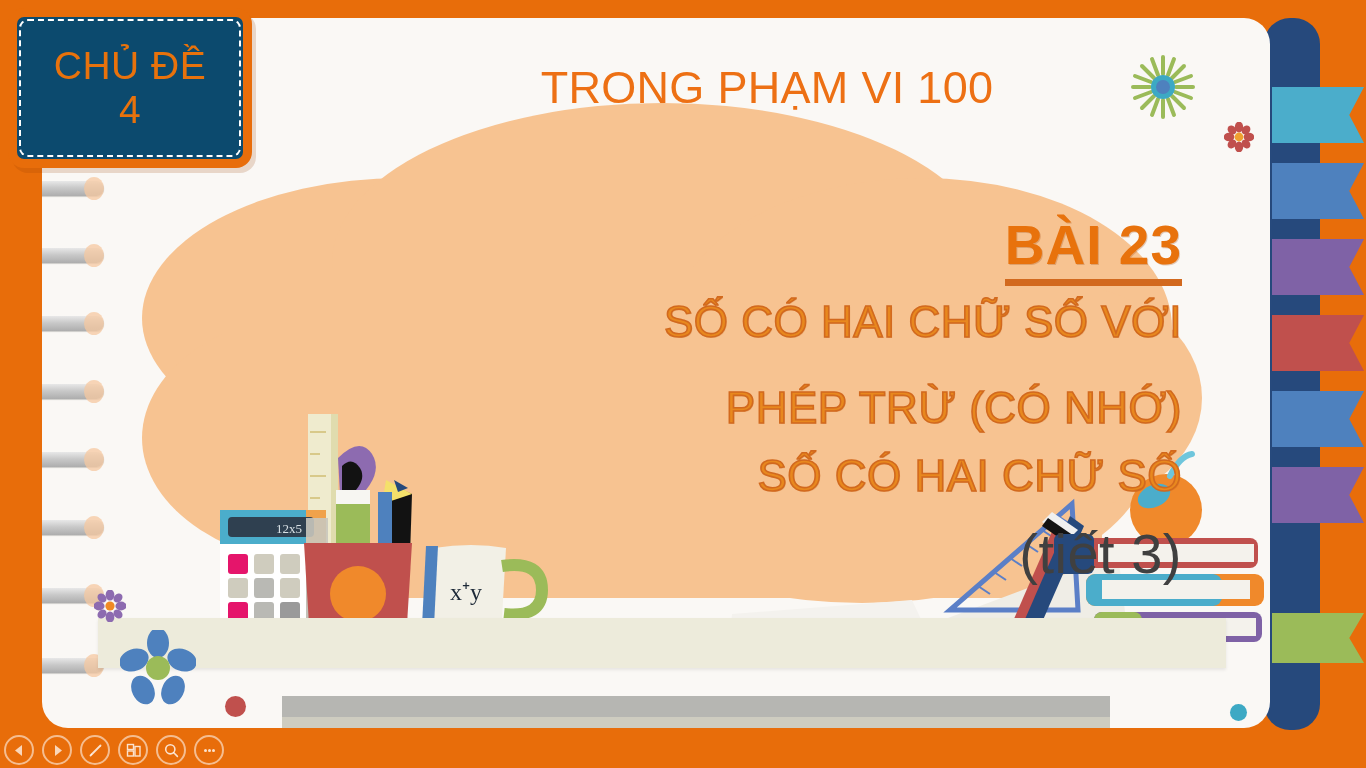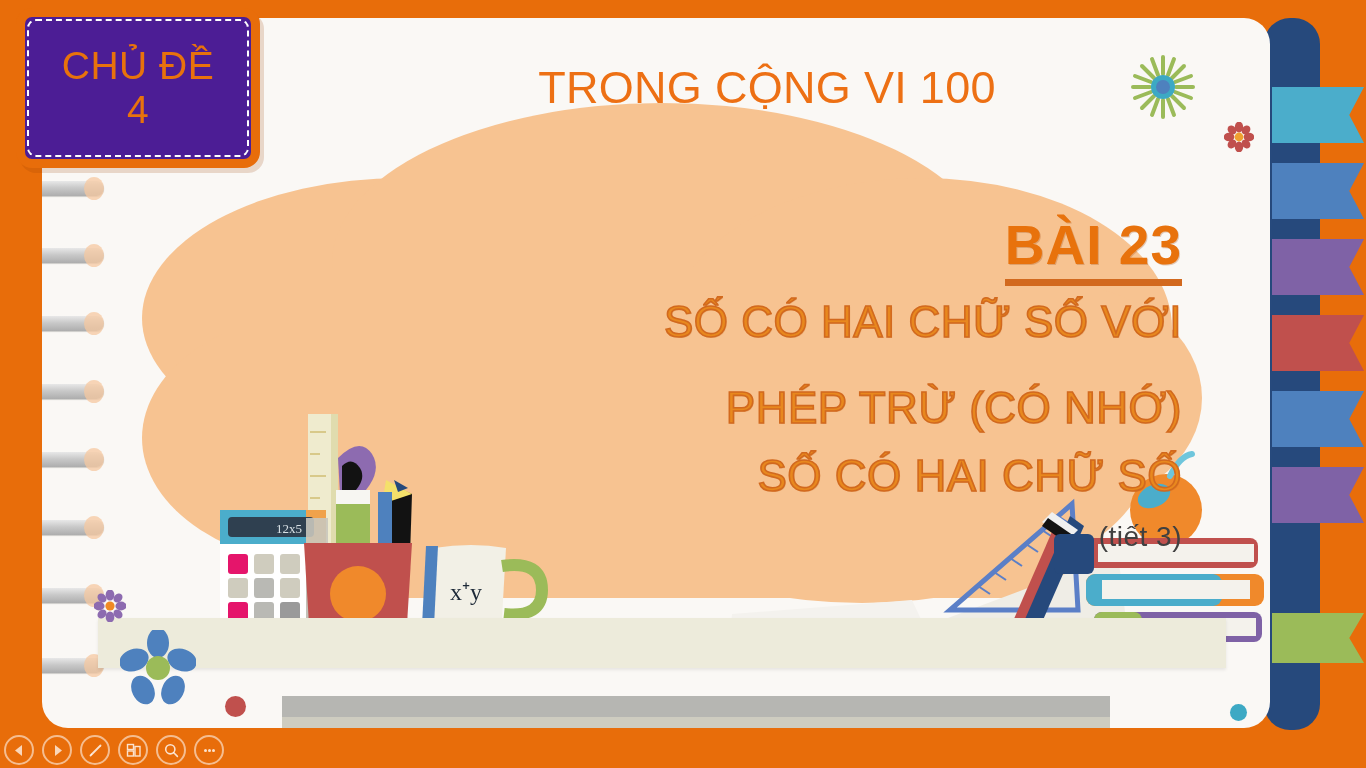--- a/index.html
+++ b/index.html
@@ -49,23 +49,23 @@
   }
   .ring::after{
     content:""; position:absolute; left:58px; top:-4px;
     width:20px; height:23px; border-radius:50%;
     background:rgba(246,200,160,.75);
     z-index:-1;
   }
 
   
   .chude {
-    position:absolute; left:16px; top:8px;
+    position:absolute; left:8px; top:8px;
     width:244px; height:160px;
-    background:#4c1d95;
+    background:#0c4a6e;
     border:9px solid #E86D0A;
     border-radius:16px;
     z-index:30;
     box-shadow:4px 5px 0 rgba(150,60,0,.18);
     display:flex; align-items:center; justify-content:center;
   }
   .chude::before{
     content:""; position:absolute; inset:2px;
     border:2px dashed #FFFFFF; border-radius:9px;
     pointer-events:none;
@@ -99,21 +99,21 @@
     border-bottom:7px solid #D2691E; padding-bottom:2px;
     text-shadow:1px 1px 0 rgba(150,60,0,.25);
   }
   .sub {
     font-size:44px; color:#E8881E; margin-top:22px;
     letter-spacing:.5px; line-height:1.45;
     -webkit-text-stroke:1.6px #D2691E;
     text-shadow:1px 1px 0 rgba(180,90,20,.2);
   }
   .tiet {
-    font-size:28px; color:#404040; margin-top:14px;
+    font-size:56px; color:#404040; margin-top:14px;
     letter-spacing:.5px;
   }
 
   
   .desk-top{
     position:absolute; left:56px; top:600px; width:1128px; height:50px;
     background:#EDEBDB; z-index:14;
     box-shadow:0 2px 3px rgba(0,0,0,.08);
   }
   .shelf-a{ position:absolute; left:240px; top:678px; width:828px; height:21px; background:#B6B6B2; z-index:14;}
@@ -258,21 +258,21 @@
       <div class="ring" style="top: 230px;"></div>
       <div class="ring" style="top: 298px;"></div>
       <div class="ring" style="top: 366px;"></div>
       <div class="ring" style="top: 434px;"></div>
       <div class="ring" style="top: 502px;"></div>
       <div class="ring" style="top: 570px;"></div>
       <div class="ring" style="top: 640px;"></div>
     </div>
 
   <div class="header">
-    <div class="header-line">TRONG CỘNG VI 100</div>
+    <div class="header-line">TRONG PHẠM VI 100</div>
   </div>
 
   <svg class="flowerwrap" style="left:1088px; top:36px; width:66px; height:66px;" viewBox="0 0 66 66">
     <g stroke="#9BBB59" stroke-width="4" stroke-linecap="round">
       <line x1="33" y1="3" x2="33" y2="20"></line>
         <line x1="33" y1="46" x2="33" y2="63"></line>
       <line x1="3" y1="33" x2="20" y2="33"></line>
         <line x1="46" y1="33" x2="63" y2="33"></line>
       <line x1="12" y1="12" x2="24" y2="24"></line>
         <line x1="42" y1="42" x2="54" y2="54"></line>

